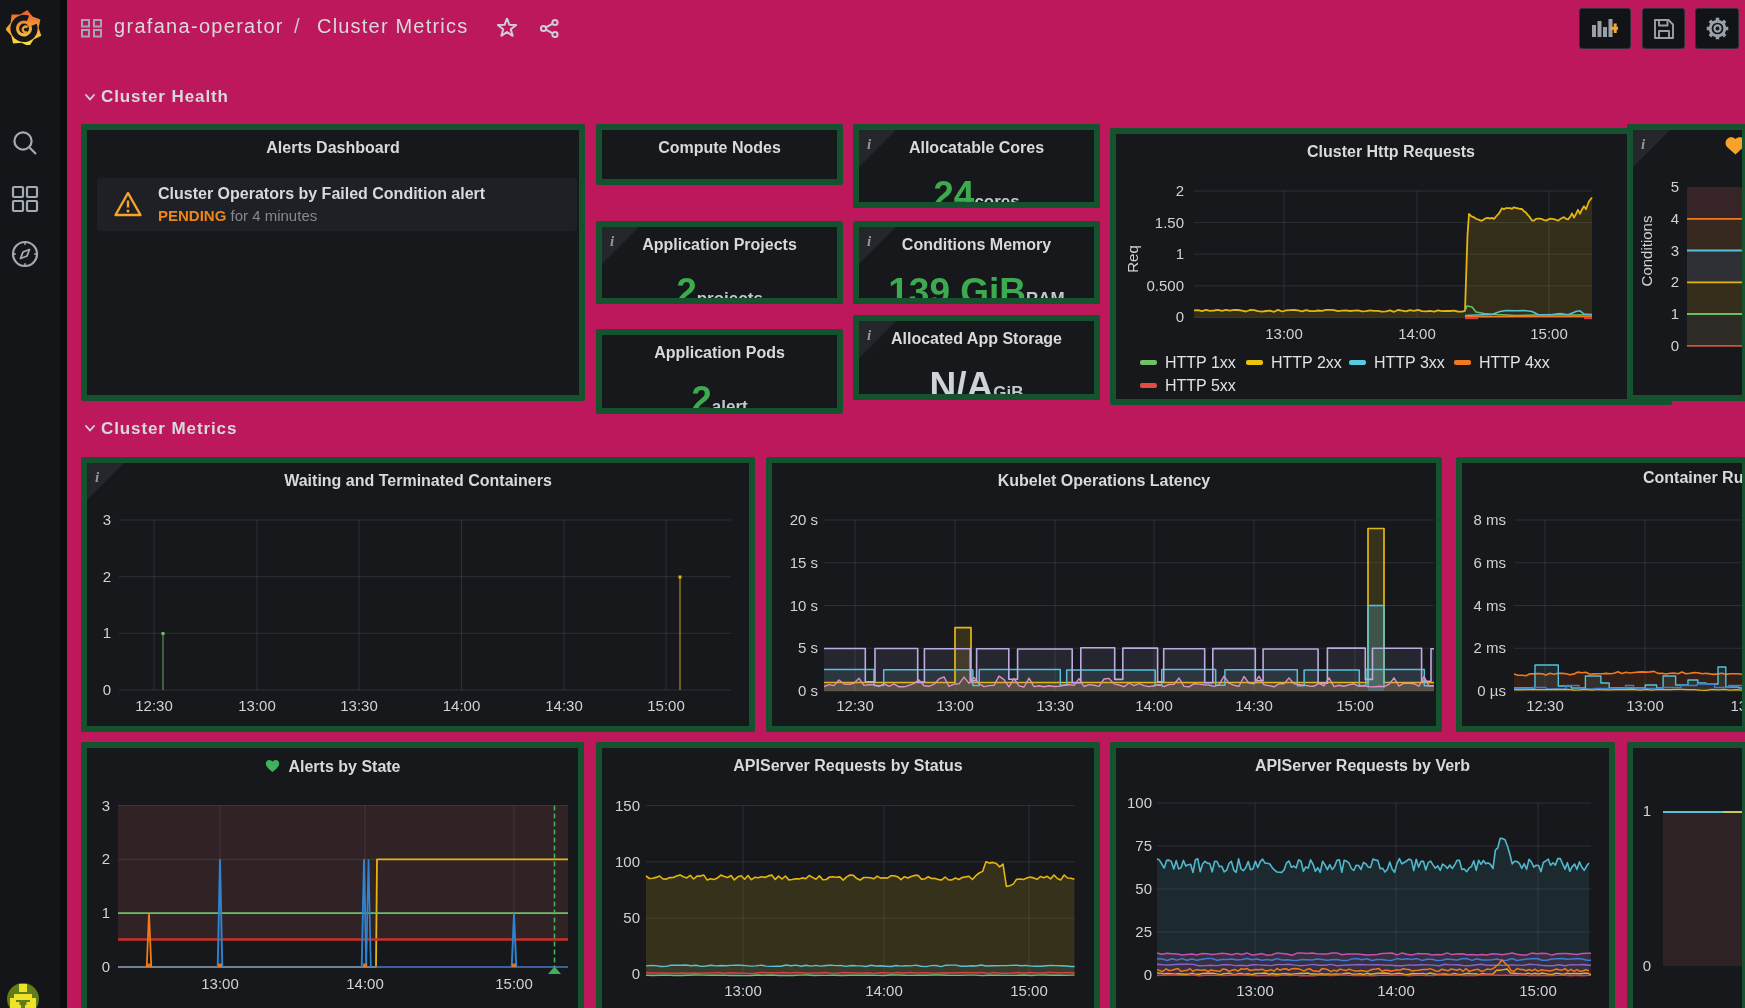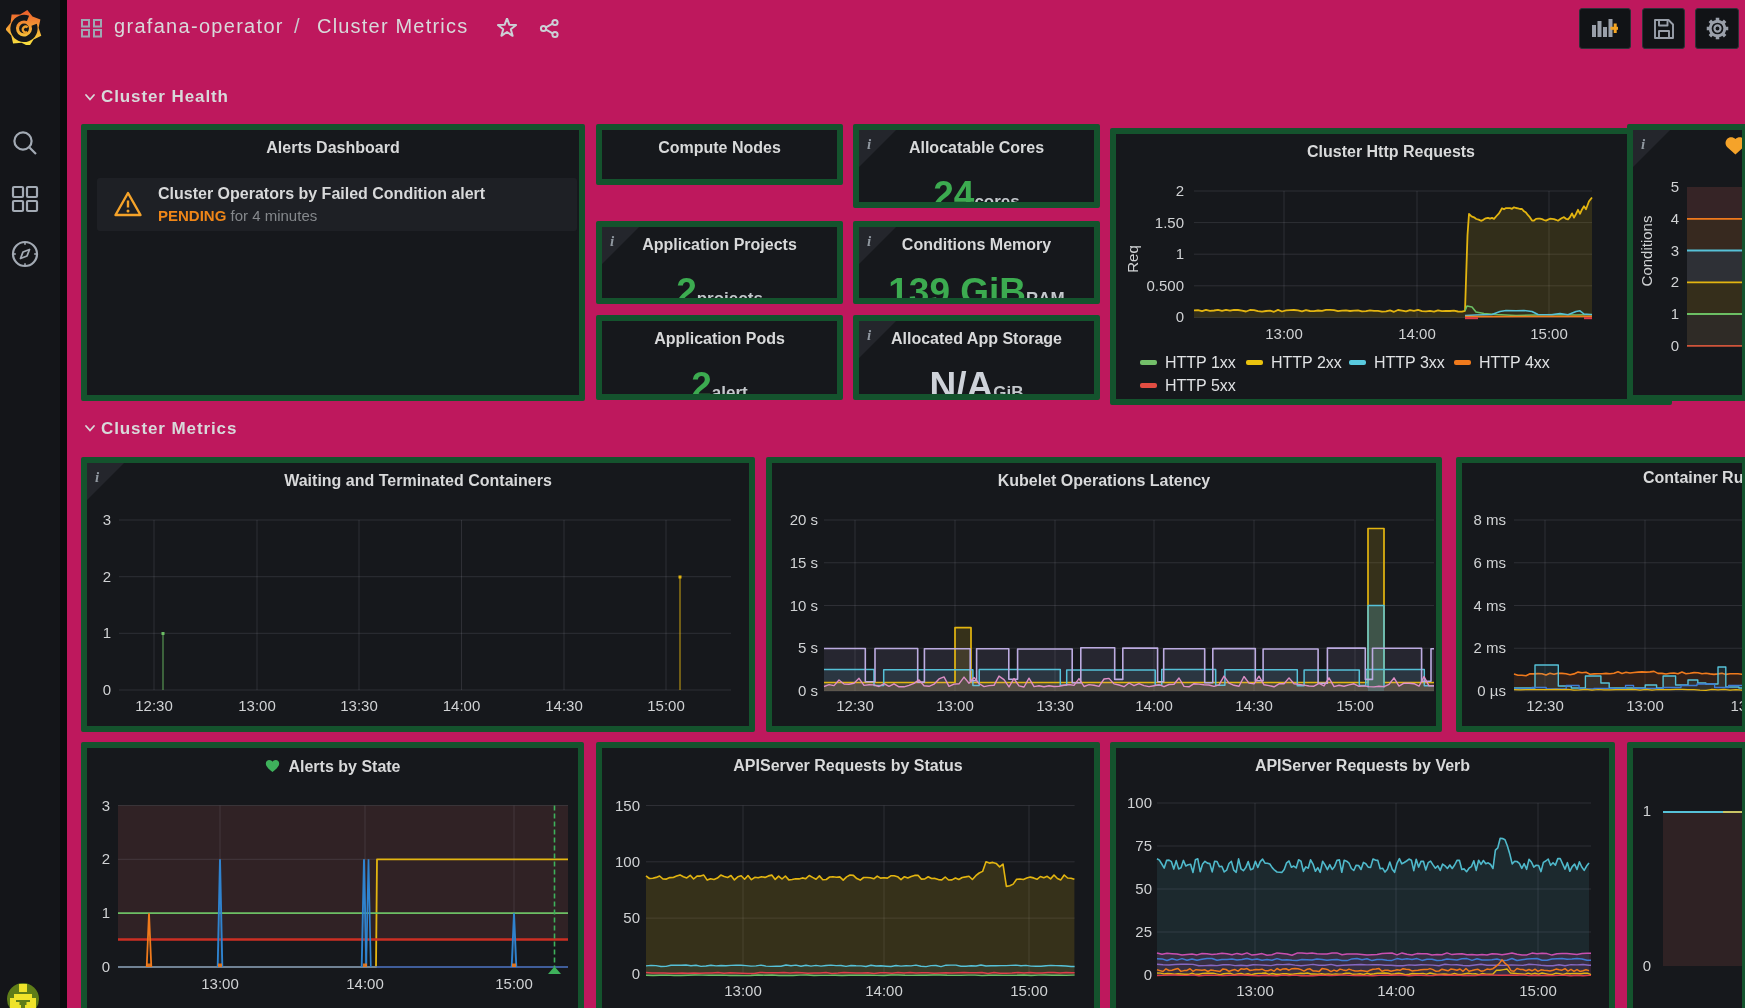--- a/index.html
+++ b/index.html
@@ -164,21 +164,21 @@
       <div class="statv" style="top:44px"><span class="num" style="color:#3cab50">2</span><span class="unit">projects</span></div>
     </div>
     <div class="panel" style="left:853px;top:221px;width:247px;height:83px">
       <svg style="position:absolute;left:0;top:0" width="37" height="37">
         <path d="M0,0 L37,0 L0,37 Z" fill="#24262c"></path>
         <text x="8" y="19" font-family="Liberation Serif, serif" font-style="italic" font-weight="bold" font-size="15" fill="#9098a0">i</text>
       </svg>
       <div class="ptitle">Conditions Memory</div>
       <div class="statv" style="top:44px"><span class="num" style="color:#3cab50">139 GiB</span><span class="unit">RAM</span></div>
     </div>
-    <div class="panel" style="left:596px;top:315px;width:247px;height:85px">
+    <div class="panel" style="left:596px;top:329px;width:247px;height:85px">
       <div class="ptitle">Application Pods</div>
       <div class="statv" style="top:44px"><span class="num" style="color:#3cab50">2</span><span class="unit">alert</span></div>
     </div>
     <div class="panel" style="left:853px;top:315px;width:247px;height:85px">
       <svg style="position:absolute;left:0;top:0" width="37" height="37">
         <path d="M0,0 L37,0 L0,37 Z" fill="#24262c"></path>
         <text x="8" y="19" font-family="Liberation Serif, serif" font-style="italic" font-weight="bold" font-size="15" fill="#9098a0">i</text>
       </svg>
       <div class="ptitle">Allocated App Storage</div>
       <div class="statv" style="top:44px"><span class="num" style="color:#ced2d9">N/A</span><span class="unit">GiB</span></div>

